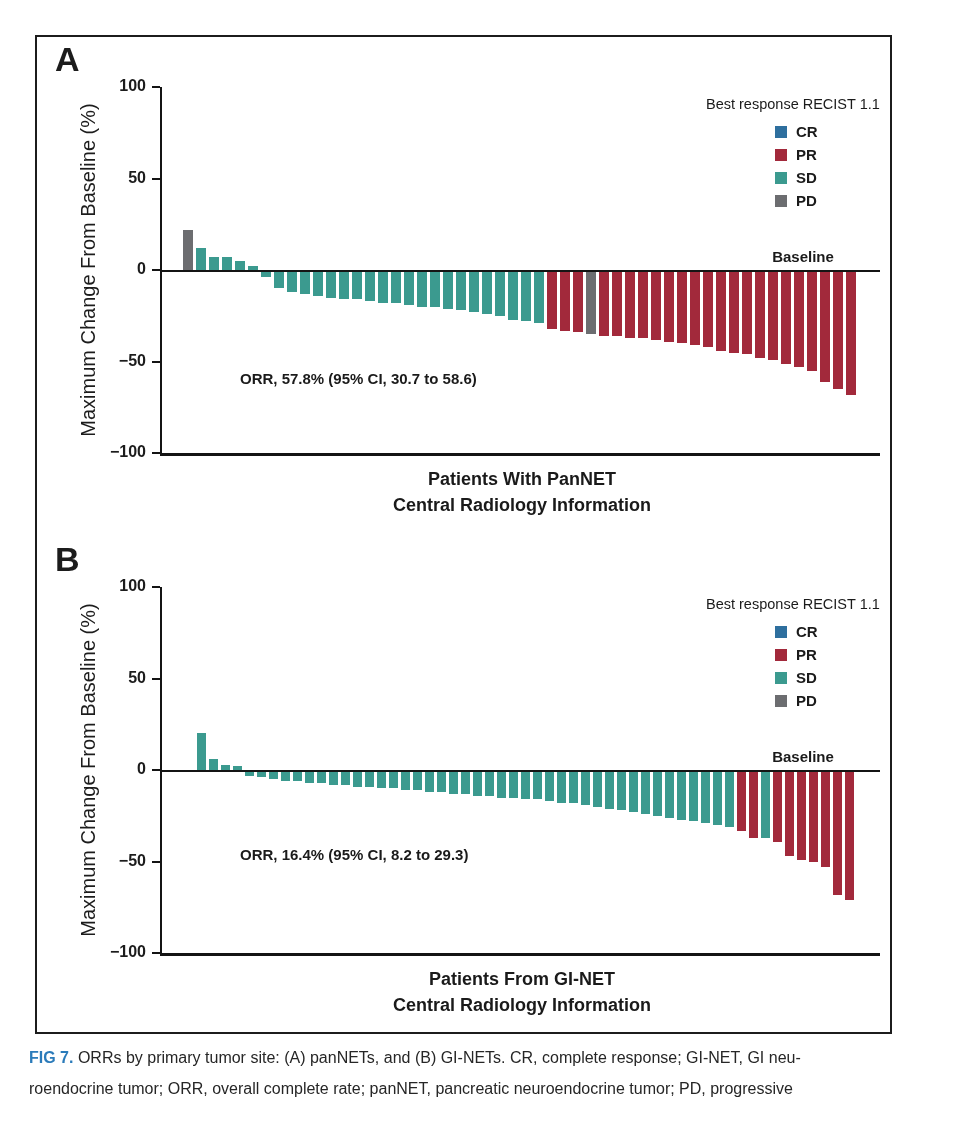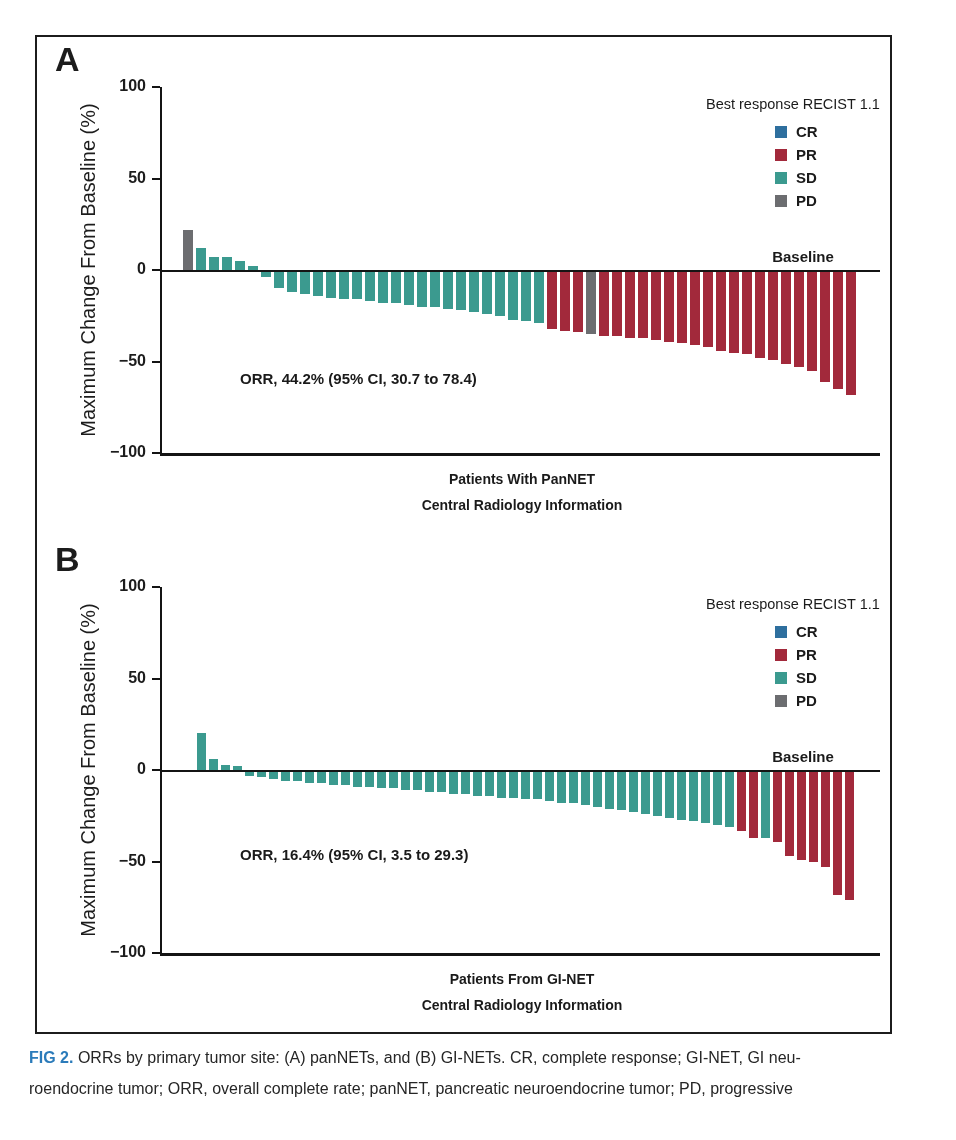--- a/index.html
+++ b/index.html
@@ -11,21 +11,21 @@
   .chart{position:absolute;left:0;top:0;width:956px;height:1140px;pointer-events:none;}
   .axis-line,.zero-line,.tick,.bar{position:absolute;background:#141414;}
   .ticklab{position:absolute;font-size:16px;font-weight:700;text-align:right;color:#1c1c1c;}
   .legend{position:absolute;width:200px;}
   .legend-title{font-size:14.5px;font-weight:400;margin-bottom:8px;white-space:nowrap;}
   .legend-row{margin-left:69px;height:23px;display:flex;align-items:center;}
   .legend-swatch{width:12px;height:12px;display:inline-block;}
   .legend-label{font-size:15px;font-weight:700;margin-left:9px;}
   .orr-note{position:absolute;font-size:15px;font-weight:700;white-space:nowrap;}
   .baseline-label{position:absolute;width:110px;text-align:center;font-size:15px;font-weight:700;}
-  .xtitle{position:absolute;left:262px;width:520px;text-align:center;font-size:14px;font-weight:700;line-height:26px;}
+  .xtitle{position:absolute;left:262px;width:520px;text-align:center;font-size:18px;font-weight:700;line-height:26px;}
   .caption{position:absolute;font-size:16px;line-height:31px;color:#262626;margin:0;}
   .captag{font-weight:700;}
 </style>
 </head>
 <body>
 
 <div class="page">
   <div class="figure-box"></div>
 
   <div class="panel-letter" style="left:55px;top:40px;">A</div>
@@ -45,21 +45,21 @@
           <span class="legend-swatch" style="background: rgb(59, 154, 143);"></span>
           <span class="legend-label">SD</span>
         </div>
         <div class="legend-row">
           <span class="legend-swatch" style="background: rgb(108, 109, 112);"></span>
           <span class="legend-label">PD</span>
         </div>
       </div>
   </div>
   <div class="baseline-label" style="left:748px;top:248px;">Baseline</div>
-  <div class="orr-note" style="left:240px;top:370px;">ORR, 44.2% (95% CI, 30.7 to 78.4)</div>
+  <div class="orr-note" style="left:240px;top:370px;">ORR, 57.8% (95% CI, 30.7 to 58.6)</div>
   <div class="xtitle" style="top:466px;">Patients With PanNET</div>
   <div class="xtitle" style="top:492px;">Central Radiology Information</div>
   <div class="chart">
       <div class="axis-line" style="left: 160px; top: 87px; width: 2px; height: 369px;"></div>
       <div class="axis-line" style="left: 160px; top: 453px; width: 720px; height: 3px;"></div>
       <div class="zero-line" style="left: 162px; top: 270px; width: 718px; height: 2px;"></div>
       <div class="tick" style="left: 152px; top: 86px; width: 8px; height: 2px;"></div>
       <div class="ticklab" style="left: 88px; top: 77px; width: 58px;">100</div>
       <div class="tick" style="left: 152px; top: 177.5px; width: 8px; height: 2px;"></div>
       <div class="ticklab" style="left: 88px; top: 168.5px; width: 58px;">50</div>
@@ -140,21 +140,21 @@
           <span class="legend-swatch" style="background: rgb(59, 154, 143);"></span>
           <span class="legend-label">SD</span>
         </div>
         <div class="legend-row">
           <span class="legend-swatch" style="background: rgb(108, 109, 112);"></span>
           <span class="legend-label">PD</span>
         </div>
       </div>
   </div>
   <div class="baseline-label" style="left:748px;top:748px;">Baseline</div>
-  <div class="orr-note" style="left:240px;top:846px;">ORR, 16.4% (95% CI, 3.5 to 29.3)</div>
+  <div class="orr-note" style="left:240px;top:846px;">ORR, 16.4% (95% CI, 8.2 to 29.3)</div>
   <div class="xtitle" style="top:966px;">Patients From GI-NET</div>
   <div class="xtitle" style="top:992px;">Central Radiology Information</div>
   <div class="chart">
       <div class="axis-line" style="left: 160px; top: 587px; width: 2px; height: 369px;"></div>
       <div class="axis-line" style="left: 160px; top: 953px; width: 720px; height: 3px;"></div>
       <div class="zero-line" style="left: 162px; top: 770px; width: 718px; height: 2px;"></div>
       <div class="tick" style="left: 152px; top: 586px; width: 8px; height: 2px;"></div>
       <div class="ticklab" style="left: 88px; top: 577px; width: 58px;">100</div>
       <div class="tick" style="left: 152px; top: 677.5px; width: 8px; height: 2px;"></div>
       <div class="ticklab" style="left: 88px; top: 668.5px; width: 58px;">50</div>
@@ -215,17 +215,17 @@
       <div class="bar" style="left: 773px; top: 772px; width: 9px; height: 69.54px; background: rgb(162, 41, 59);"></div>
       <div class="bar" style="left: 785px; top: 772px; width: 9px; height: 84.18px; background: rgb(162, 41, 59);"></div>
       <div class="bar" style="left: 797px; top: 772px; width: 9px; height: 87.84px; background: rgb(162, 41, 59);"></div>
       <div class="bar" style="left: 809px; top: 772px; width: 9px; height: 89.67px; background: rgb(162, 41, 59);"></div>
       <div class="bar" style="left: 821px; top: 772px; width: 9px; height: 95.16px; background: rgb(162, 41, 59);"></div>
       <div class="bar" style="left: 833px; top: 772px; width: 9px; height: 122.61px; background: rgb(162, 41, 59);"></div>
       <div class="bar" style="left: 845px; top: 772px; width: 9px; height: 128.1px; background: rgb(162, 41, 59);"></div>
     </div>
 
   <p class="caption" style="left:29px;top:1042px;width:912px;">
-    <span class="captag" style="color: rgb(43, 123, 186);">FIG 2.</span>
+    <span class="captag" style="color: rgb(43, 123, 186);">FIG 7.</span>
     <span>ORRs by primary tumor site: (A) panNETs, and (B) GI-NETs. CR, complete response; GI-NET, GI neu-</span><br>
     <span>roendocrine tumor; ORR, overall complete rate; panNET, pancreatic neuroendocrine tumor; PD, progressive</span><br>
   </p>
 </div>
 
 </body></html>

